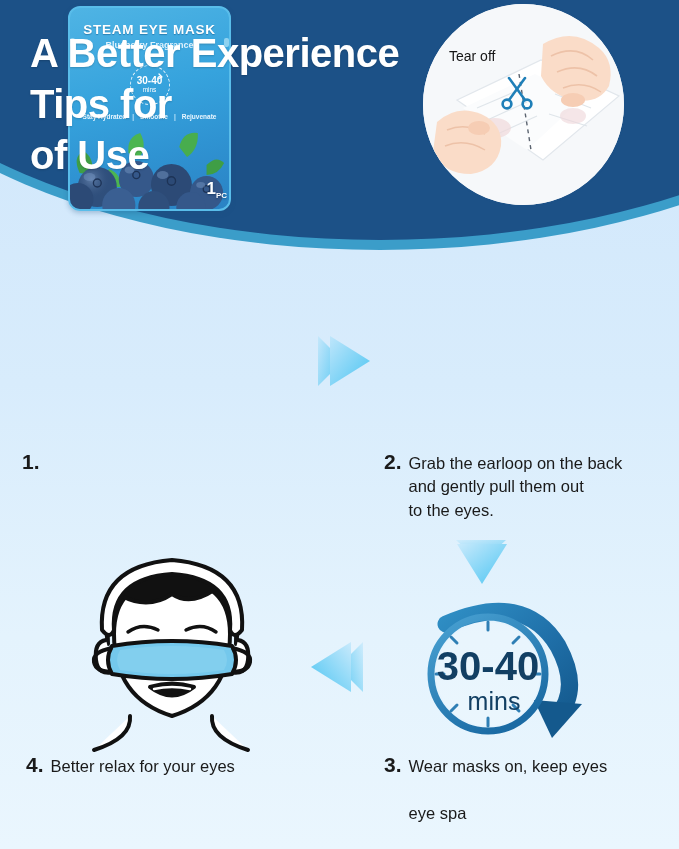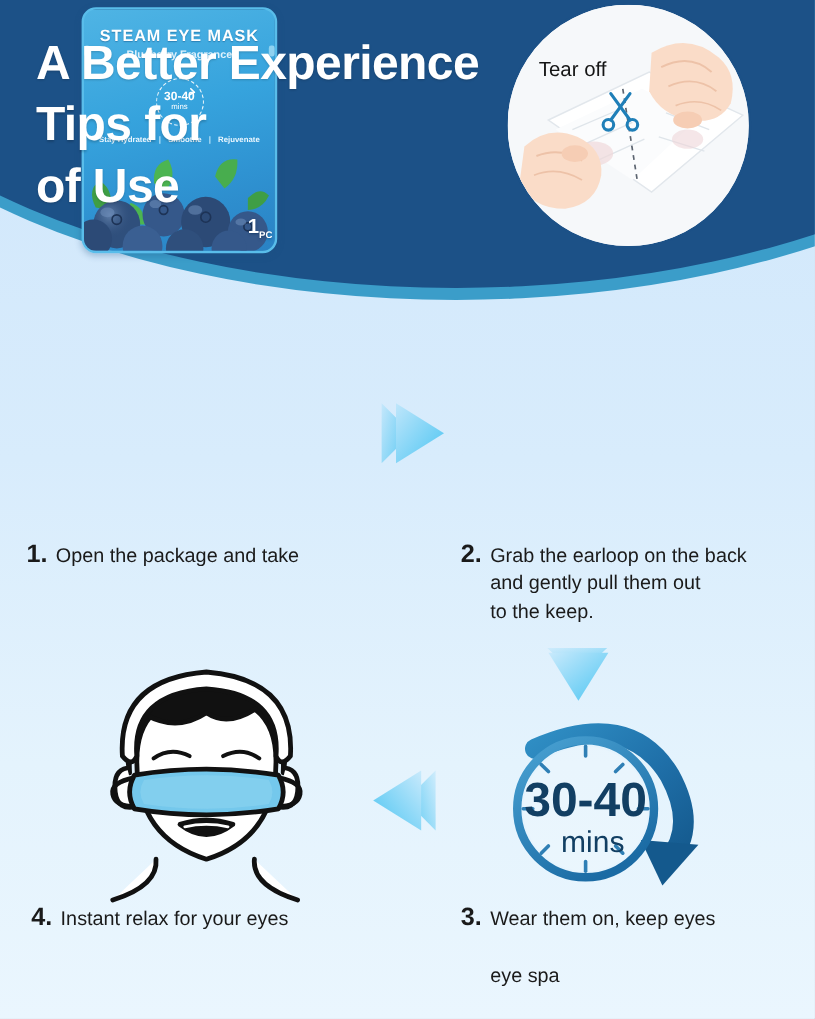--- a/index.html
+++ b/index.html
@@ -78,21 +78,21 @@
 
   
   .photo {
     position:absolute; left:421px; top:2px; width:205px; height:205px;
     border-radius:50%; overflow:hidden;
     border:2.5px solid #1c5187;
     background:radial-gradient(circle at 38% 32%,#fdfdfd 0%,#f2f5f8 55%,#e6ebf0 100%);
   }
   .tear-label {
     position:absolute; left:26px; top:44px; z-index:6;
-    font-size:17px; color:#151515;
+    font-size:14px; color:#151515;
   }
 
   
   .timer { position:absolute; left:406px; top:600px; width:190px; height:150px; }
 
   
   .face { position:absolute; left:62px; top:548px; width:225px; height:205px; }
 
   
   .arrow { position:absolute; }
@@ -168,21 +168,21 @@
   </svg>
 
   <div class="pkg-pc">
     <span>1</span><sub>PC</sub>
   </div>
 </div>
 
 <div class="cap" style="position:absolute; left:22px; top:450px; width:300px;">
   <span class="num">1.</span>
   <span class="txt">
-    <span>Open the package and take</span><br>
+    <br>
   </span>
 </div>
 
 <div class="photo">
   <svg viewBox="0 0 205 205" width="205" height="205">
     <rect x="0" y="0" width="205" height="205" fill="#f6f8fa"></rect>
 
     <path d="M34 96 L118 56 L196 92 L120 156 Z" fill="#ffffff" stroke="#e2e7ec" stroke-width="1.2"></path>
     <path d="M40 104 L112 70 L160 94 L104 146 Z" fill="#fbfcfd"></path>
 
@@ -218,21 +218,21 @@
     </g>
   </svg>
   <div class="tear-label">Tear off</div>
 </div>
 
 <div class="cap" style="position:absolute; left:384px; top:450px; width:290px;">
   <span class="num">2.</span>
   <span class="txt">
     <span>Grab the earloop on the back</span><br>
     <span>and gently pull them out</span><br>
-    <span>to the keep.</span>
+    <span>to the eyes.</span>
   </span>
 </div>
 
 <div class="timer">
   <svg viewBox="0 0 190 150" width="190" height="150">
     <defs>
       <linearGradient id="arcg" x1="0" y1="0" x2="1" y2="1">
         <stop offset="0%" stop-color="#2f8ec4"></stop>
         <stop offset="55%" stop-color="#1f6fa8"></stop>
         <stop offset="100%" stop-color="#14598d"></stop>
@@ -260,21 +260,21 @@
         <path d="M113 111 L107 105"></path>
     </g>
     <text x="82" y="80" text-anchor="middle" font-family="Liberation Sans, sans-serif" font-size="40" font-weight="bold" fill="#123f63">30-40</text>
     <text x="88" y="110" text-anchor="middle" font-family="Liberation Sans, sans-serif" font-size="25" fill="#123f63">mins</text>
   </svg>
 </div>
 
 <div class="cap" style="position:absolute; left:384px; top:753px; width:290px;">
   <span class="num">3.</span>
   <span class="txt">
-    <span>Wear them on, keep eyes</span><br>
+    <span>Wear masks on, keep eyes</span><br>
     <br>
     <span>eye spa</span>
   </span>
 </div>
 
 <div class="face">
   <svg viewBox="0 0 225 205" width="225" height="205">
     <g stroke="#111111" stroke-width="4" fill="none" stroke-linecap="round" stroke-linejoin="round">
 
       <path d="M68 168 Q70 190 32 202" fill="#ffffff"></path>
@@ -303,21 +303,21 @@
       <path d="M58 102 Q110 94 162 102 Q168 112 162 122 Q110 130 58 122 Q52 112 58 102 Z" fill="#8ad3f0" opacity="0.65"></path>
 
       <path d="M50 100 Q30 104 32 114 Q34 124 50 124" fill="none" stroke="#111111" stroke-width="4"></path>
       <path d="M170 100 Q190 104 188 114 Q186 124 170 124" fill="none" stroke="#111111" stroke-width="4"></path>
     </g>
   </svg>
 </div>
 
 <div class="cap" style="position:absolute; left:26px; top:753px; width:300px;">
   <span class="num">4.</span>
-  <span class="txt">Instant relax for your eyes</span>
+  <span class="txt">Better relax for your eyes</span>
 </div>
 
 <div class="arrow" style="left:308px; top:330px;">
   <svg width="70" height="62" viewBox="0 0 70 62">
     <defs>
       <linearGradient id="ar1" x1="0" y1="0" x2="1" y2="1">
         <stop offset="0%" stop-color="#bfe6fb"></stop>
           <stop offset="100%" stop-color="#4cc5f2"></stop>
       </linearGradient>
     </defs>

